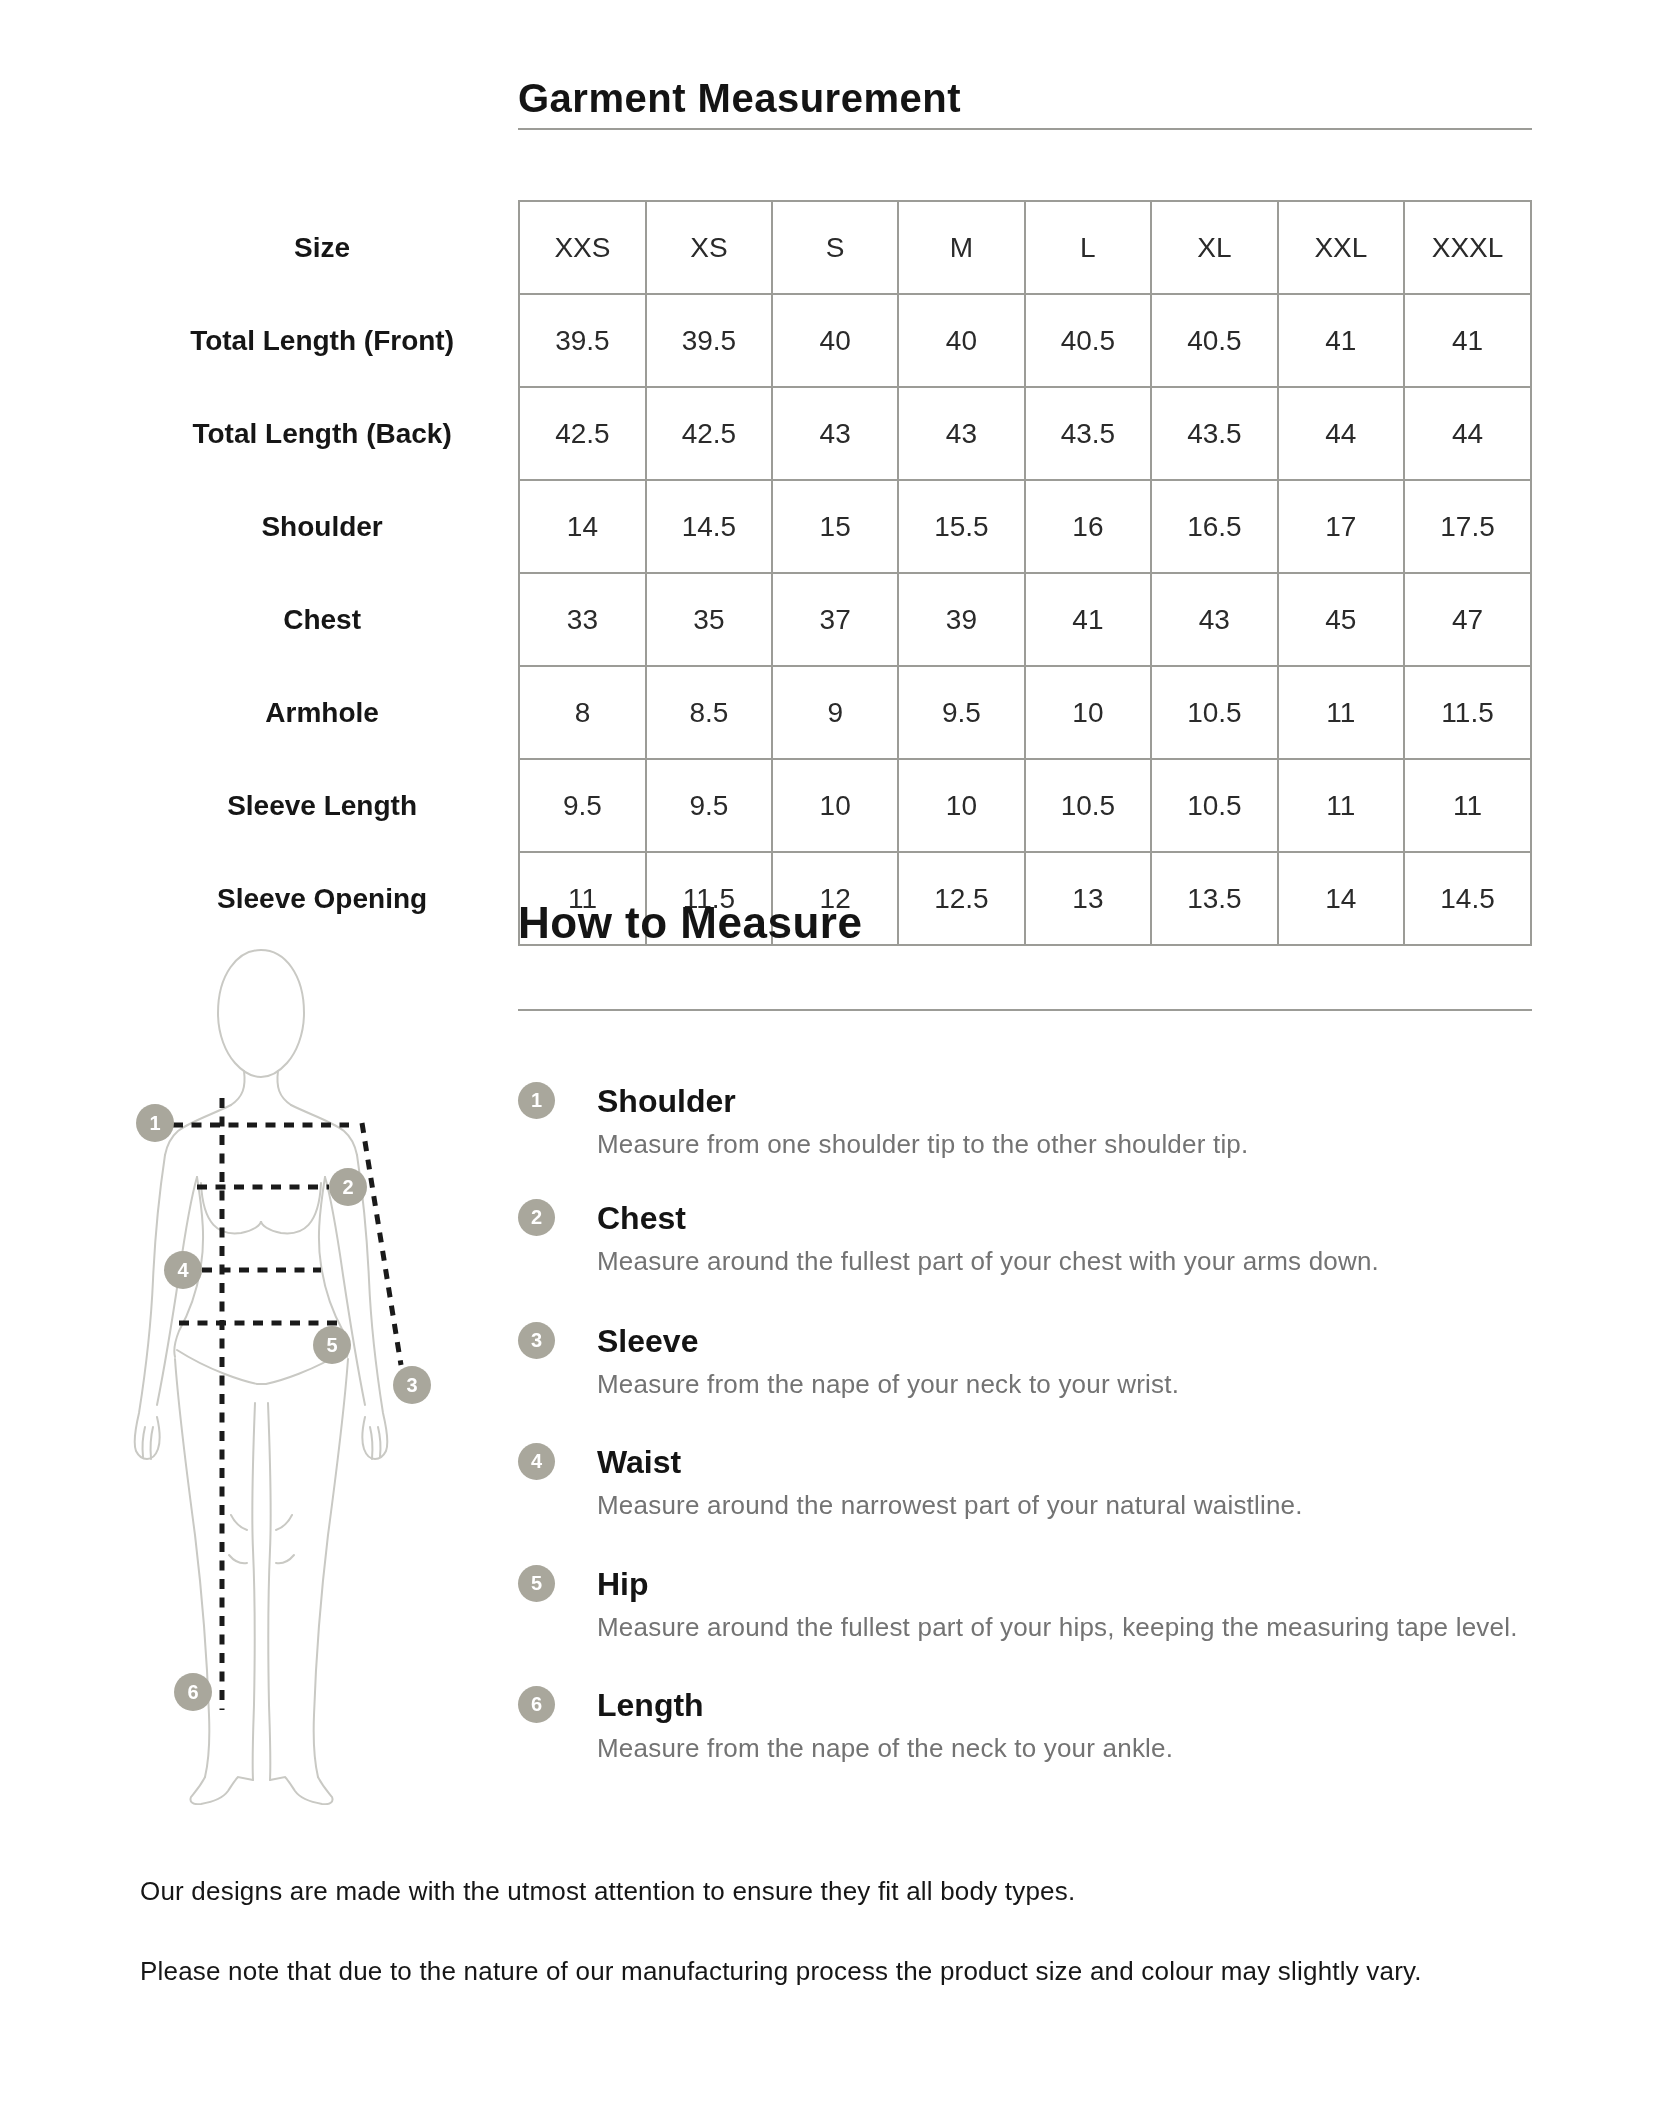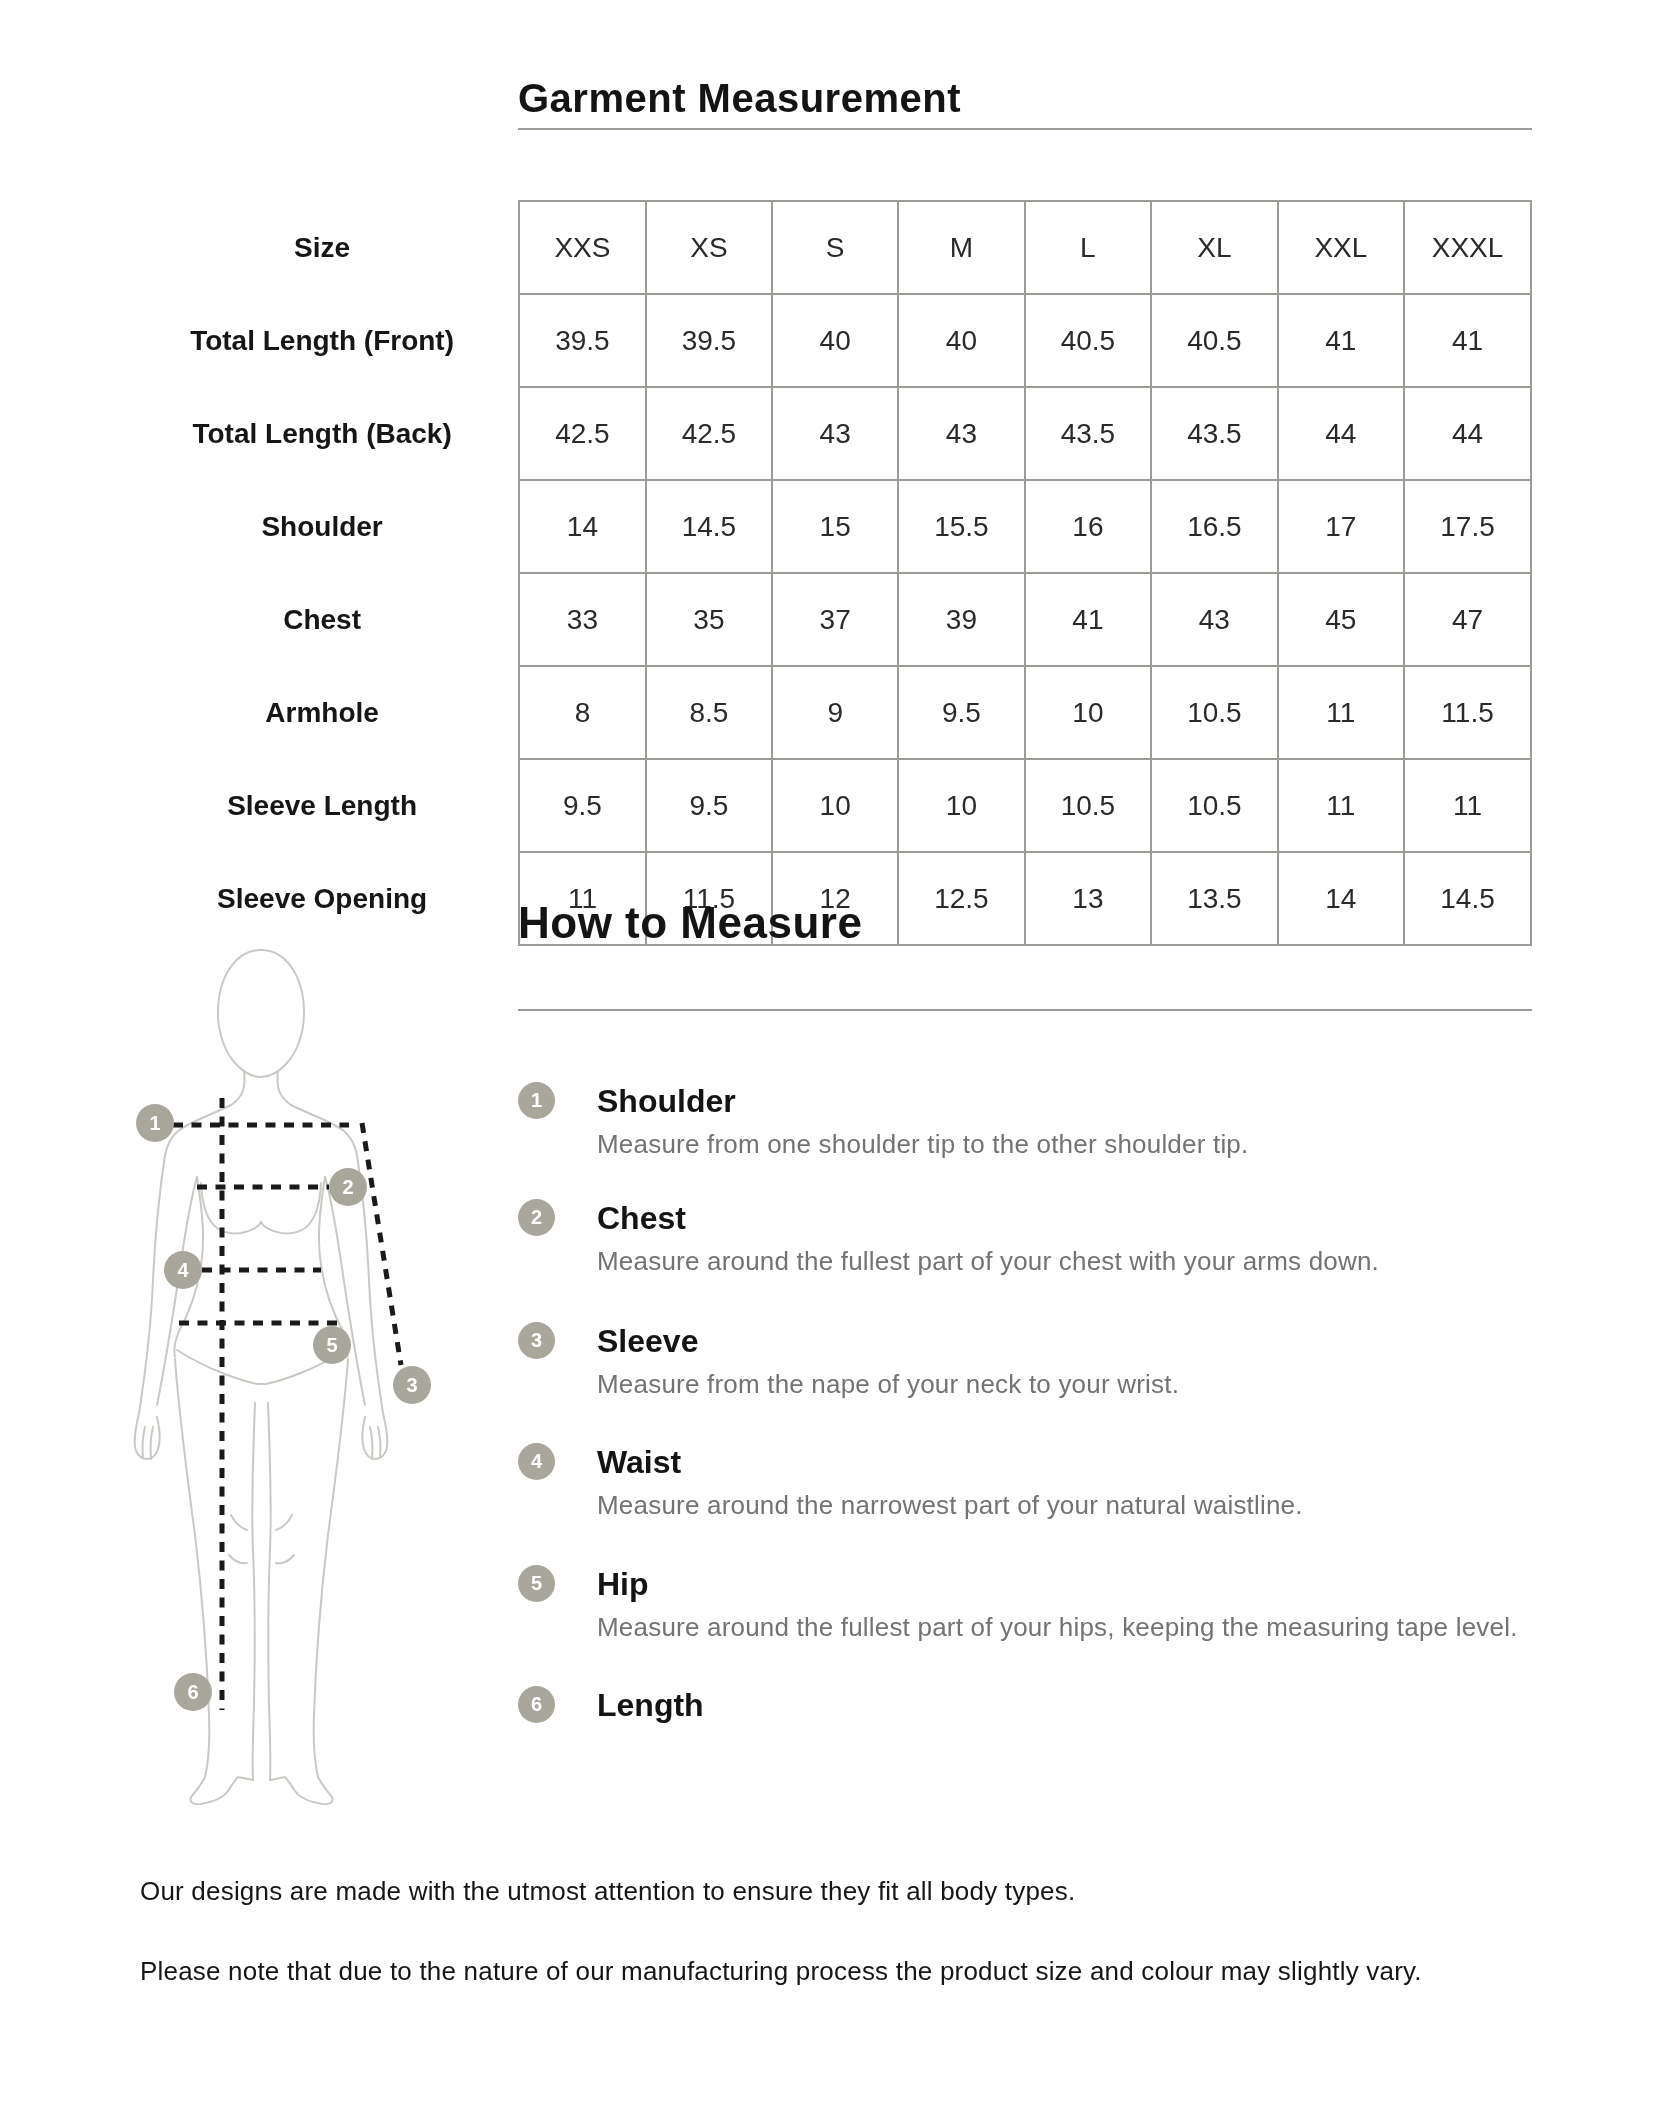--- a/index.html
+++ b/index.html
@@ -233,18 +233,19 @@
     <div class="step-desc">Measure around the narrowest part of your natural waistline.</div>
   </div>
   <div class="step" style="top:1565px">
     <div class="badge">5</div>
     <div class="step-title">Hip</div>
     <div class="step-desc">Measure around the fullest part of your hips, keeping the measuring tape level.</div>
   </div>
   <div class="step" style="top:1686px">
     <div class="badge">6</div>
     <div class="step-title">Length</div>
+    <div class="step-desc">Measure from the nape of the neck to your ankle.</div>
   </div>
 
   <p class="foot" id="foot1">Our designs are made with the utmost attention to ensure they fit all body types.</p>
   <p class="foot" id="foot2">Please note that due to the nature of our manufacturing process the product size and colour may slightly vary.</p>
 
 </div>
 
 </body></html>

